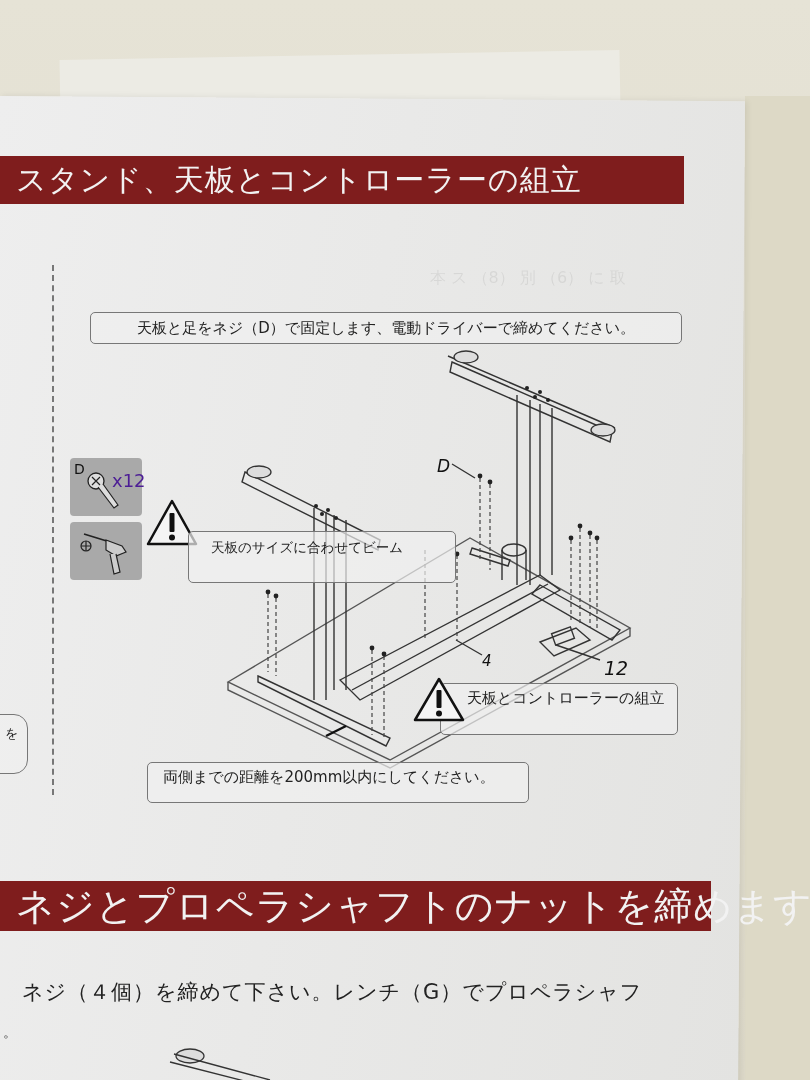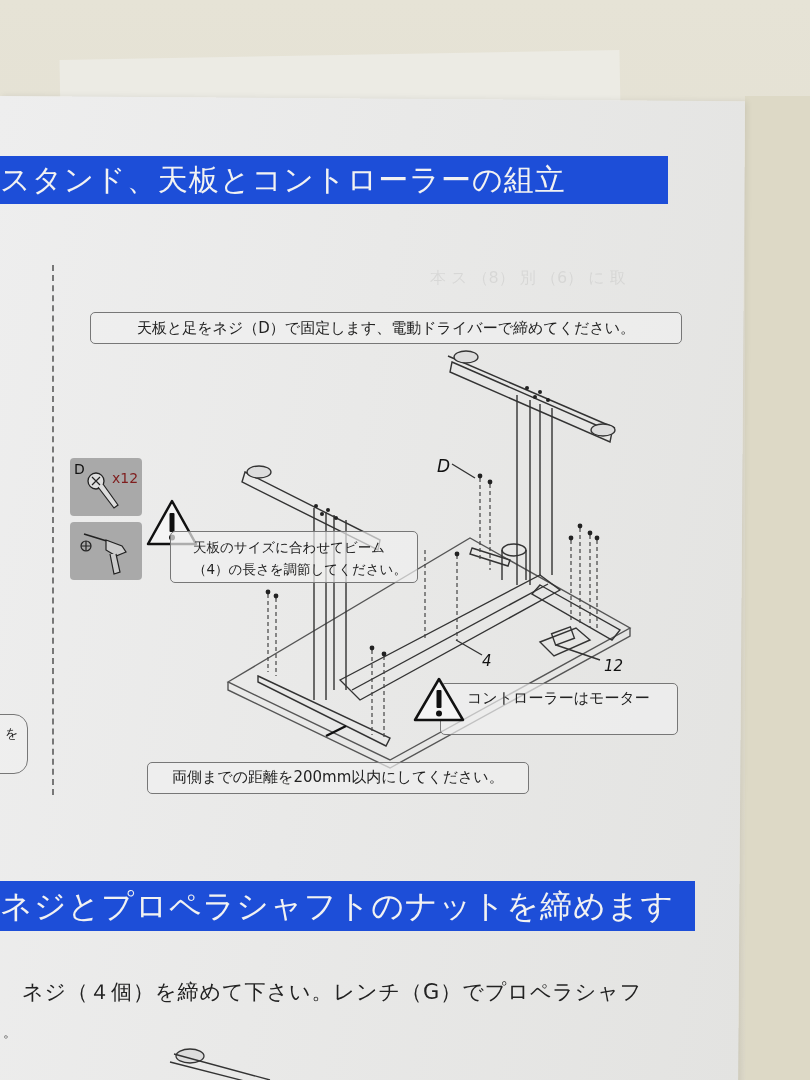--- a/index.html
+++ b/index.html
@@ -16,46 +16,46 @@
     position:absolute; left:0; top:96px; width:745px; height:1000px;
     background: linear-gradient(100deg,#eeeeee 0%,#e9e9e8 45%,#e3e3e1 100%);
     box-shadow: 2px 0 6px rgba(0,0,0,0.08);
     transform: rotate(0.4deg); transform-origin: top left;
   }
   .right-strip {
     position:absolute; left:745px; top:96px; width:65px; height:984px;
     background:#ddd9c6;
   }
   .heading-bar {
-    position:absolute; left:0; background:#1d4ed8; color:#f2f2f2;
+    position:absolute; left:0; background:#7f1d1d; color:#f2f2f2;
     font-size:30px; letter-spacing:1px; white-space:nowrap; line-height:48px;
-    padding-left:0;
+    padding-left:16px;
   }
   .h1 { top:156px; width:668px; height:48px; }
-  .h2 { top:881px; width:695px; height:50px; line-height:50px; font-size:32px; }
+  .h2 { top:881px; width:695px; height:50px; line-height:50px; font-size:38px; }
   .callout {
     position:absolute; border:1.5px solid #777; border-radius:5px;
     background:rgba(240,240,240,0.7); color:#222; font-size:14px; white-space:nowrap;
   }
   .c-top { left:90px; top:291px; width:590px; height:30px; line-height:30px; text-align:center; font-size:15px;margin-top:21px; }
-  .c-beam { left:170px; top:531px; width:248px; height:52px; padding:4px 0 0 22px; box-sizing:border-box; line-height:22px; font-size:13.5px; }
+  .c-beam { left:188px; top:531px; width:268px; height:52px; padding:4px 0 0 22px; box-sizing:border-box; line-height:22px; font-size:13.5px; }
   .c-ctrl { left:440px; top:683px; width:238px; height:52px; padding:2px 0 0 26px; box-sizing:border-box; line-height:24px; font-size:15px; }
-  .c-dist { left:147px; top:762px; width:382px; height:32px; line-height:28px; padding-left:24px; box-sizing:border-box; font-size:15px; }
+  .c-dist { left:147px; top:762px; width:382px; height:41px; line-height:28px; padding-left:15px; box-sizing:border-box; font-size:15px; }
   .c-left { left:-20px; top:714px; width:48px; height:60px; border-radius:14px; font-size:13px; padding:10px 0 0 24px; box-sizing:border-box; }
   .dash-line {
     position:absolute; left:52px; top:265px; width:0; height:530px;
     border-left:2px dashed #777;
   }
   .part-box {
     position:absolute; left:70px; width:72px; height:58px; background:#a9a9a9; border-radius:4px;
   }
   .pb1 { top:458px; }
   .pb2 { top:522px; }
   .part-label { position:absolute; font-size:14px; color:#111; }
-  .qty { position:absolute; left:42px; top:12px; font-size:14px; color:#7f1d1d; }
+  .qty { position:absolute; left:42px; top:12px; font-size:18px; color:#4c1d95; }
   .body-line {
     position:absolute; left:0; top:978px; font-size:21px; color:#222; white-space:nowrap; letter-spacing:1px;margin-left:22px;
   }
   .body-dot { position:absolute; left:3px; top:1024px; font-size:14px; color:#333; }
   .diagram { position:absolute; left:0; top:0; }
   .warn { position:absolute; }
   .lbl { position:absolute; font-size:17px; font-style:italic; color:#111; }
   .ghost { position:absolute; color:rgba(0,0,0,0.07); font-size:16px; white-space:nowrap; }
 </style>
 </head>
@@ -168,39 +168,38 @@
     <circle cx="590" cy="533" r="2.4"></circle>
       <circle cx="597" cy="538" r="2.4"></circle>
     <circle cx="457" cy="554" r="2.4"></circle>
   </g>
 
   <path d="M326 736 L346 726" stroke="#111" stroke-width="2.5"></path>
 </svg>
 
 <span class="lbl" style="left:437px;top:456px;">D</span>
 <span class="lbl" style="left:482px;top:652px;font-size:15px;">4</span>
-<span class="lbl" style="left:604px;top:657px;font-size:15px;">12</span>
+<span class="lbl" style="left:604px;top:657px;font-size:19px;">12</span>
 
 <svg class="warn" style="left:145px;top:498px;" width="54" height="50">
   <path d="M27 3 L51 46 L3 46 Z" fill="#f4f4f4" stroke="#111" stroke-width="2.5" stroke-linejoin="round"></path>
   <rect x="24.5" y="15" width="5" height="19" rx="1" fill="#111"></rect>
   <circle cx="27" cy="39.5" r="3" fill="#111"></circle>
 </svg>
 <div class="callout c-beam">
   <div>天板のサイズに合わせてビーム</div>
-  <div>（4）の長さを調節してください。</div>
 </div>
 
 <svg class="warn" style="left:412px;top:676px;z-index:2" width="54" height="48">
   <path d="M27 3 L51 44 L3 44 Z" fill="#f4f4f4" stroke="#111" stroke-width="2.5" stroke-linejoin="round"></path>
   <rect x="24.5" y="14" width="5" height="18" rx="1" fill="#111"></rect>
   <circle cx="27" cy="37.5" r="3" fill="#111"></circle>
 </svg>
 <div class="callout c-ctrl">
-  <div>コントローラーはモーター</div>
+  <div>天板とコントローラーの組立</div>
 </div>
 
 <div class="callout c-dist">
   <span>両側までの距離を200mm以内にしてください。</span>
 </div>
 
 <div class="heading-bar h2">
   <span>ネジとプロペラシャフトのナットを締めます</span>
 </div>
 <div class="body-line">

